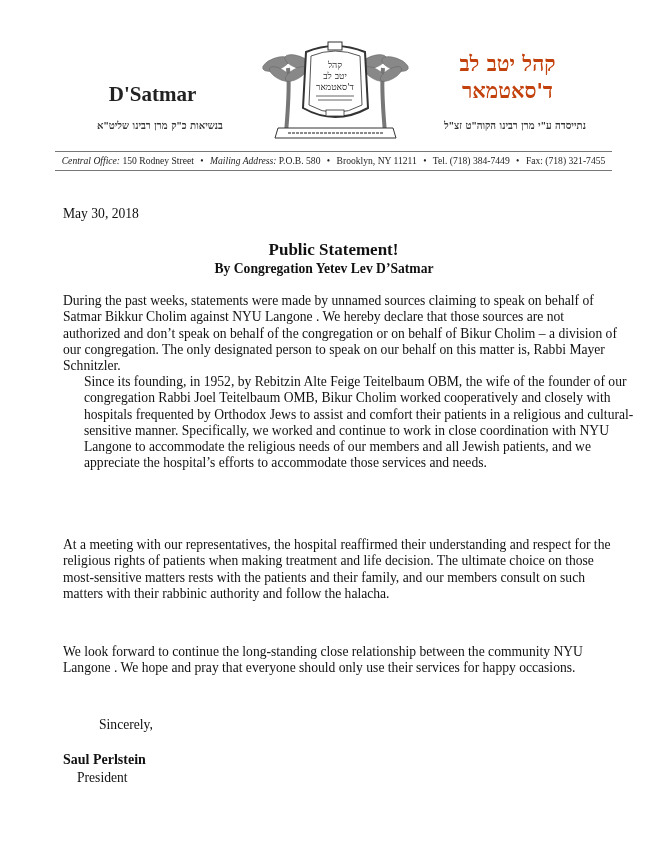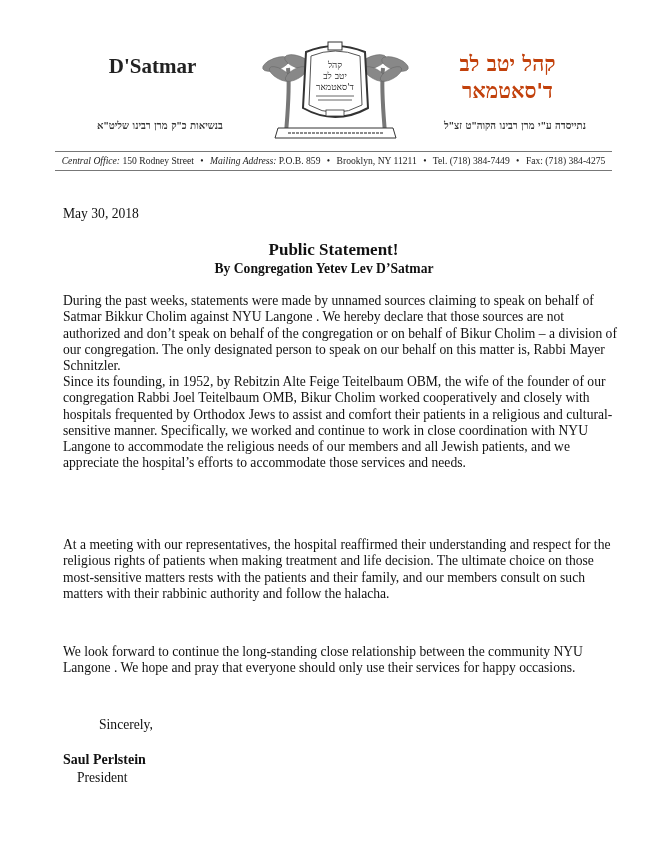--- a/index.html
+++ b/index.html
@@ -1,21 +1,21 @@
 <!DOCTYPE html>
 <html><head>
 <meta charset="utf-8">
 <style>
   html, body { margin: 0; padding: 0; background: #ffffff; }
   body { width: 667px; height: 861px; position: relative; overflow: hidden;
          font-family: "Liberation Serif", serif; color: #111; }
   .lh-eng { position: absolute; left: 70px; top: 52px; width: 165px; text-align: center;
             font-weight: bold; color: #222; }
   .lh-eng .l1 { font-size: 19.5px; line-height: 24px; }
-  .lh-eng .l2 { font-size: 21px; line-height: 28px; }
+  .lh-eng .l2 { font-size: 21px; line-height: 28px; margin-top: 28px; }
   .lh-heb { position: absolute; left: 425px; top: 50px; width: 165px; text-align: center;
             font-weight: bold; color: #c2410c; direction: rtl; font-family: "DejaVu Serif", serif; }
   .lh-heb .l1 { font-size: 21px; line-height: 27px; }
   .lh-heb .l2 { font-size: 21px; line-height: 28px; }
   .sub-left { position: absolute; left: 60px; top: 120px; width: 200px; text-align: center;
               font-size: 10px; direction: rtl; font-family: "DejaVu Serif", serif; font-weight: bold; color:#333; }
   .sub-right { position: absolute; left: 420px; top: 120px; width: 190px; text-align: center;
                font-size: 10px; direction: rtl; font-family: "DejaVu Serif", serif; font-weight: bold; color:#333; }
   .logo { position: absolute; left: 258px; top: 38px; width: 155px; height: 105px; }
   .addr-bar { position: absolute; left: 55px; top: 151px; width: 557px; height: 18px;
@@ -23,21 +23,21 @@
               font-size: 9.6px; line-height: 18px; color: #222; white-space: nowrap; text-align: center; }
   .addr-bar i { font-style: italic; }
   .bullet { margin: 0 4px; }
   .date { position: absolute; left: 63px; top: 206px; font-size: 13.6px; }
   .title { position: absolute; left: 0; width: 667px; top: 240px; text-align: center;
            font-size: 17px; font-weight: bold; font-family: "Liberation Serif", serif; }
   .subtitle { position: absolute; left: 0; width: 648px; top: 261px; text-align: center;
               font-size: 13.6px; font-weight: bold; }
   .para { position: absolute; left: 63px; width: 560px; font-size: 13.6px; line-height: 16.3px; margin: 0; }
   .p1 { top: 293px; } .p2 { top: 373px; } .p3 { top: 537px; } .p4 { top: 644px; }
-  .p2 { top: 374px; }
+  .p2 { top: 374px; margin-left: 21px; }
   .closing { position: absolute; left: 63px; top: 717px; font-size: 13.6px; margin-left: 36px; }
   .signer { position: absolute; left: 63px; top: 752px; font-size: 14px; font-weight: bold; }
   .role { position: absolute; left: 77px; top: 770px; font-size: 13.6px; }
 </style>
 </head>
 <body>
 
 <div>
   <div class="lh-eng">
     <div class="l2">D'Satmar</div>
@@ -81,27 +81,27 @@
   </div>
 
   <div class="sub-left">בנשיאות כ"ק מרן רבינו שליט"א</div>
   <div class="sub-right">נתייסדה ע"י מרן רבינו הקוה"ט זצ"ל</div>
 
   <div class="addr-bar">
     <i>Central Office:</i>
     <span>150 Rodney Street</span>
     <span class="bullet">•</span>
     <i>Mailing Address:</i>
-    <span>P.O.B. 859</span>
+    <span>P.O.B. 580</span>
     <span class="bullet">•</span>
     <span>Brooklyn, NY 11211</span>
     <span class="bullet">•</span>
     <span>Tel. (718) 384-7449</span>
     <span class="bullet">•</span>
-    <span>Fax: (718) 384-4275</span>
+    <span>Fax: (718) 321-7455</span>
   </div>
 </div>
 
 <div>
   <div class="date">May 30, 2018</div>
   <div class="title">Public Statement!</div>
   <div class="subtitle">By Congregation Yetev Lev D’Satmar</div>
 
   <p class="para p1">During the past weeks, statements were made by unnamed sources claiming to speak on behalf of Satmar Bikkur Cholim against NYU Langone . We hereby declare that those sources are not authorized and don’t speak on behalf of the congregation or on behalf of  Bikur Cholim – a division of our congregation. The only designated person to speak on our behalf on this matter is, Rabbi Mayer Schnitzler.</p>
   <p class="para p2">Since its founding, in 1952, by Rebitzin Alte Feige Teitelbaum OBM, the wife of the founder of our congregation Rabbi Joel Teitelbaum OMB, Bikur Cholim worked cooperatively and closely with hospitals frequented by Orthodox Jews to assist and comfort their patients in a religious and cultural-sensitive manner. Specifically, we worked and continue to work in close coordination with NYU Langone to accommodate the religious needs of our members and all Jewish patients, and we appreciate the hospital’s efforts to accommodate those services and needs.</p>

